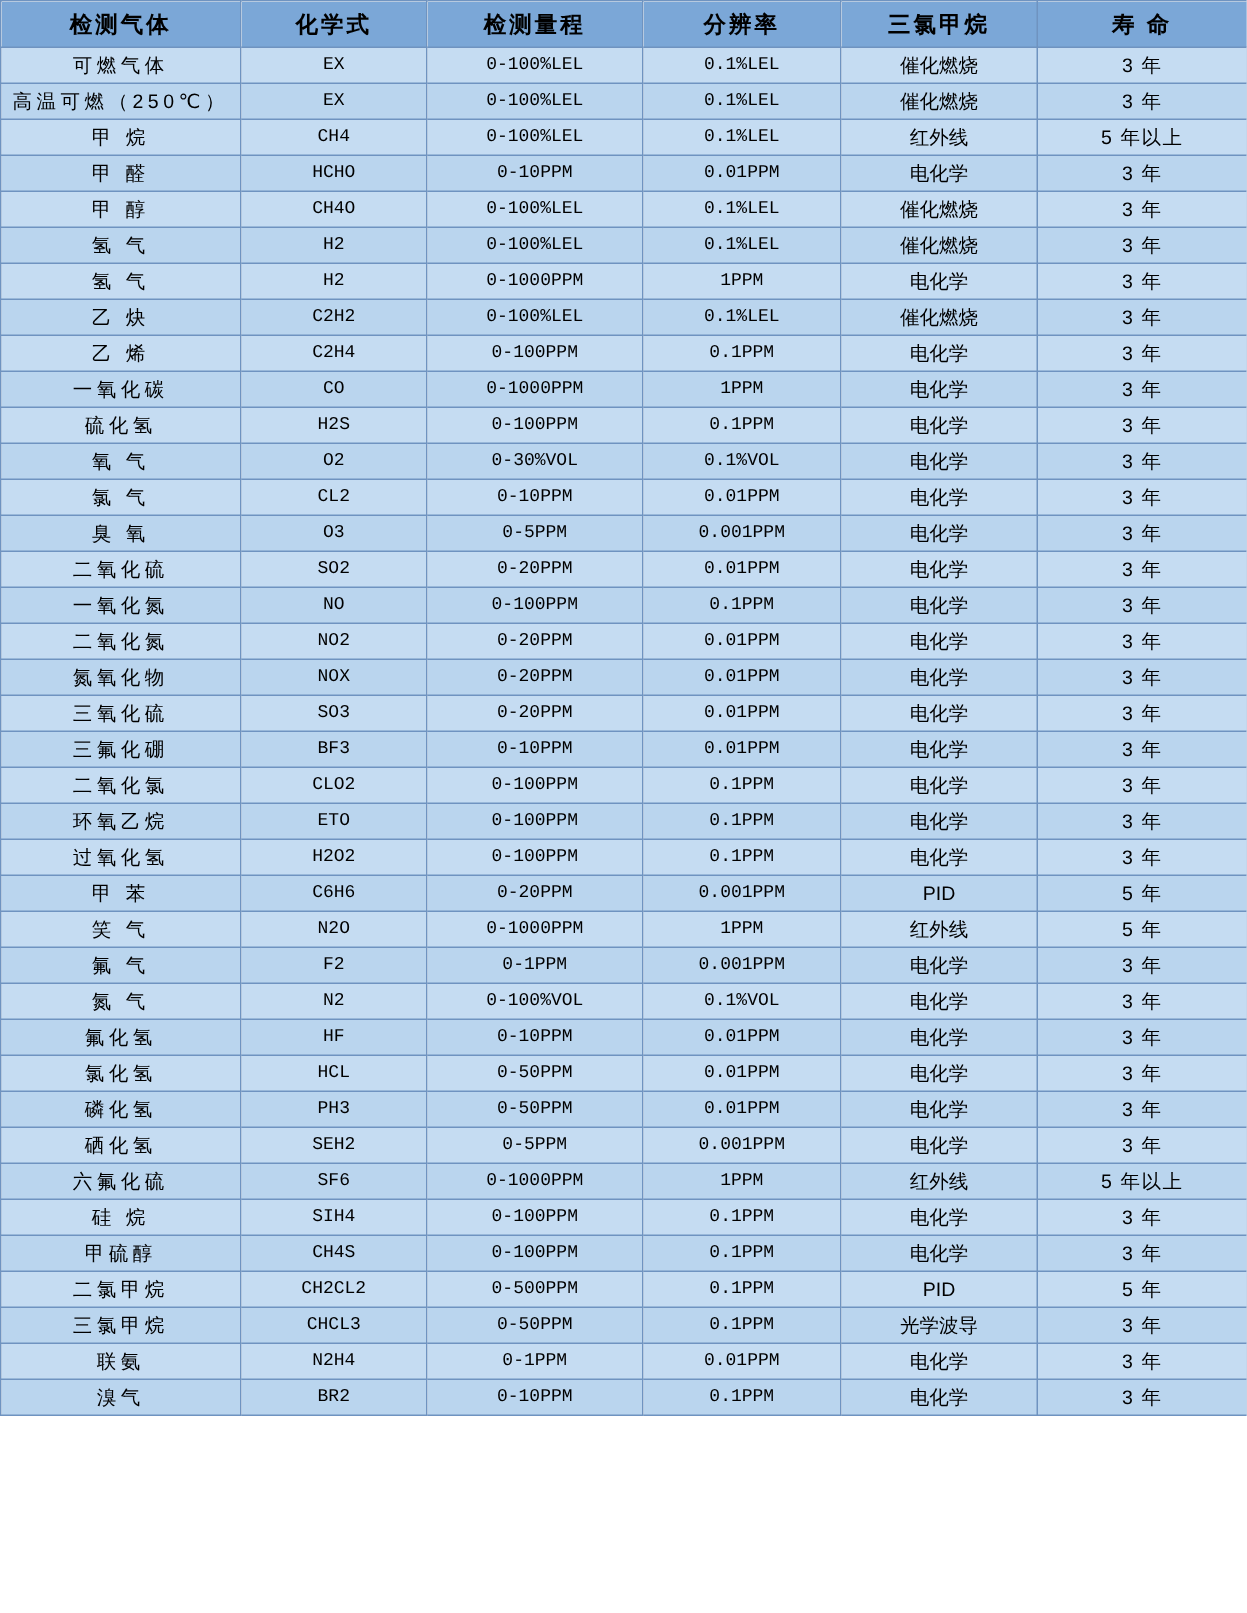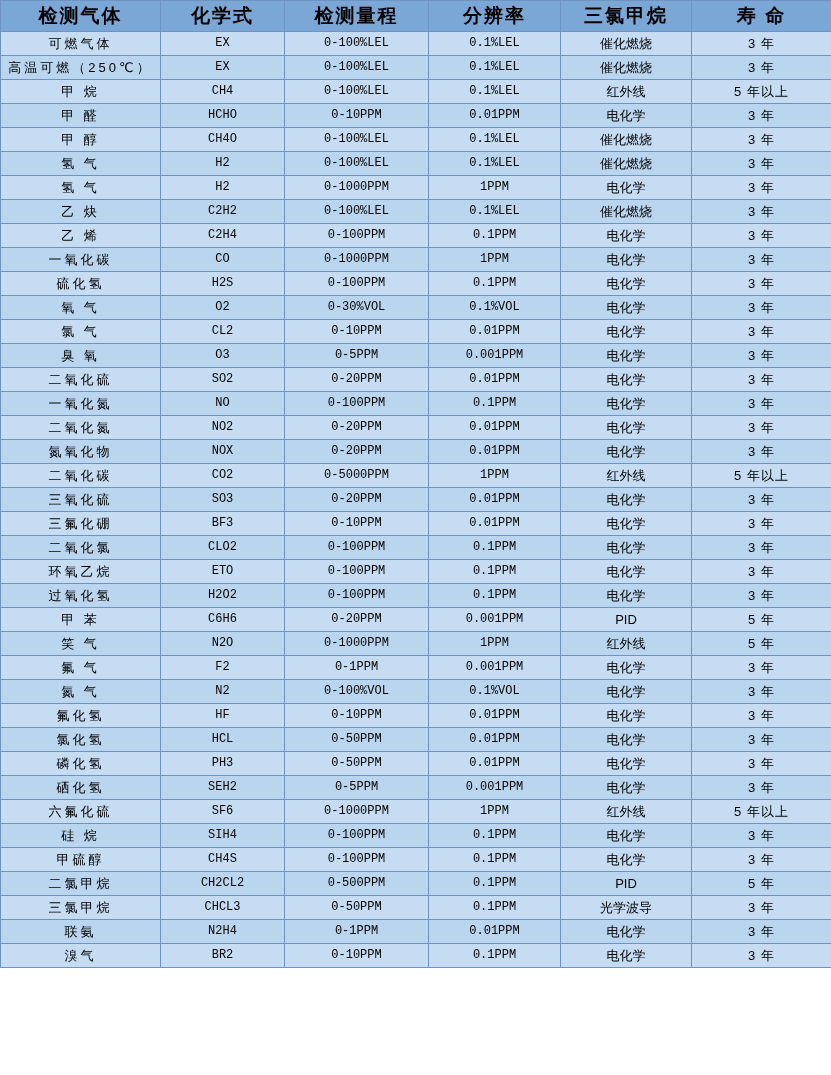--- a/index.html
+++ b/index.html
@@ -28,21 +28,21 @@
     border: 1px solid #6f93c0;
     text-align: center;
     vertical-align: middle;
     color: #000000;
     white-space: nowrap;
     overflow: hidden;
   }
   #gas-table thead th {
     background: #7ba7d7;
     height: 28px;
-    font-size: 19px;
+    font-size: 15px;
     font-weight: bold;
     letter-spacing: 2px;
   }
   #gas-table tbody td {
     height: 21px;
     line-height: 21px;
     font-size: 13px;
     background: #c5dcf2;
   }
   #gas-table tbody tr:nth-child(even) td {
@@ -222,28 +222,20 @@
       </tr>
       <tr>
         <td class="name">氮氧化物</td>
         <td class="mono">NOX</td>
         <td class="mono">0-20PPM</td>
         <td class="mono">0.01PPM</td>
         <td>电化学</td>
         <td class="life">3 年</td>
       </tr>
       <tr>
-        <td class="name">二氧化碳</td>
-        <td class="mono">CO2</td>
-        <td class="mono">0-5000PPM</td>
-        <td class="mono">1PPM</td>
-        <td>红外线</td>
-        <td class="life">5 年以上</td>
-      </tr>
-      <tr>
         <td class="name">三氧化硫</td>
         <td class="mono">SO3</td>
         <td class="mono">0-20PPM</td>
         <td class="mono">0.01PPM</td>
         <td>电化学</td>
         <td class="life">3 年</td>
       </tr>
       <tr>
         <td class="name">三氟化硼</td>
         <td class="mono">BF3</td>

